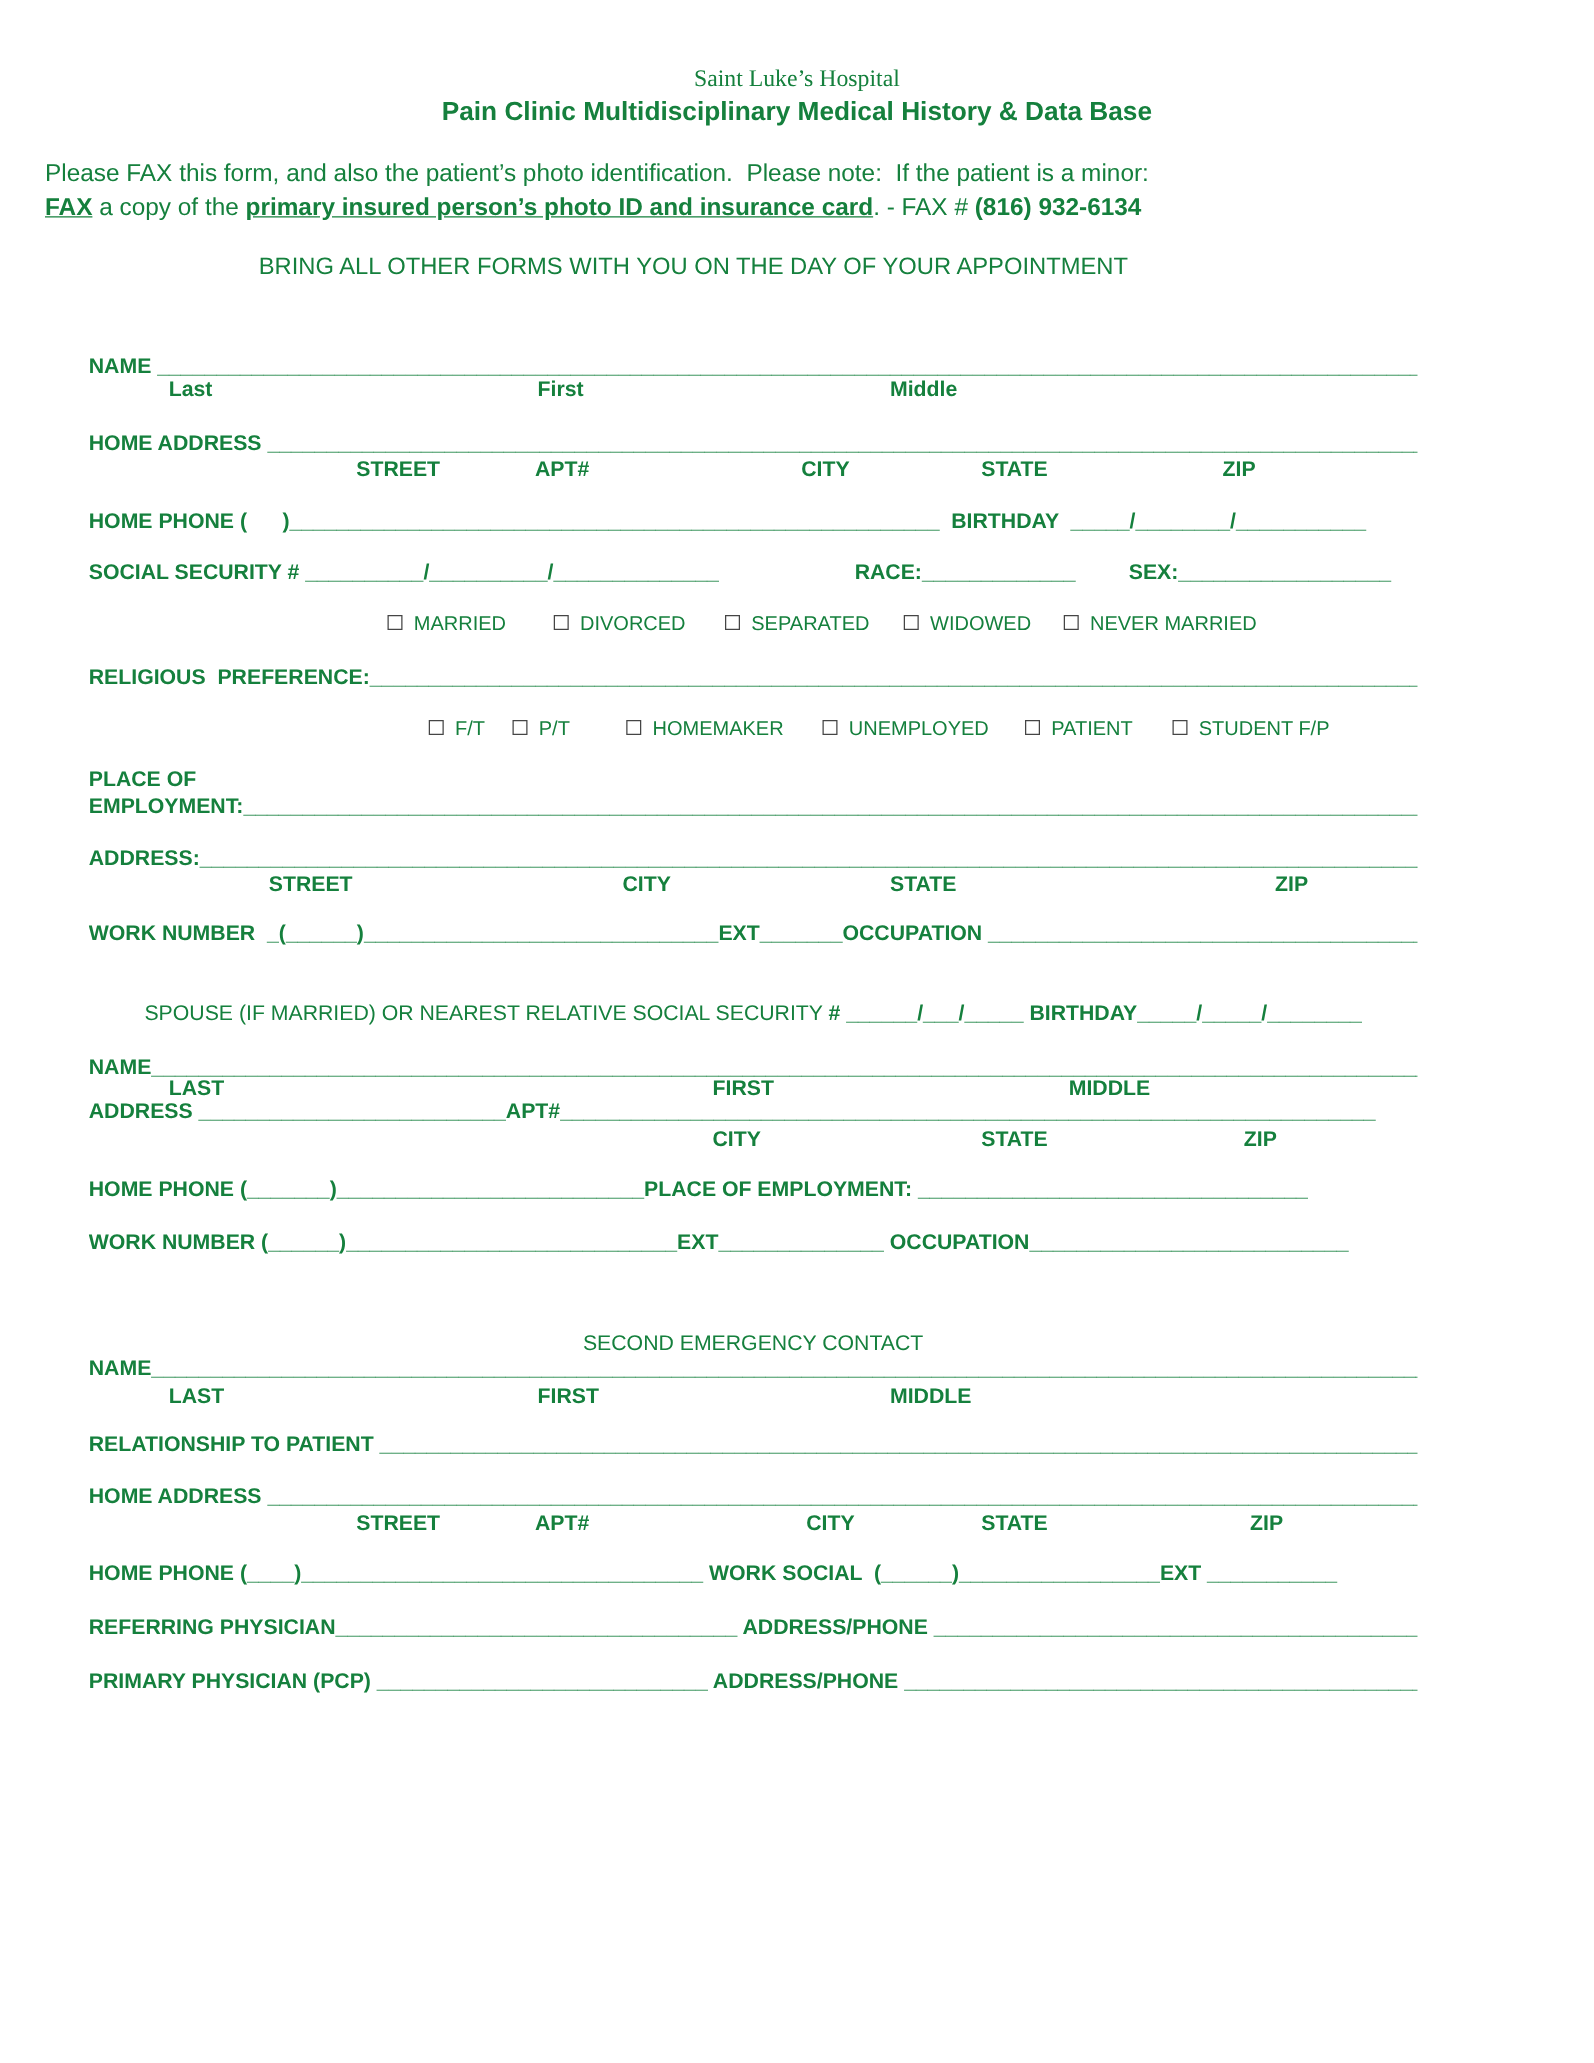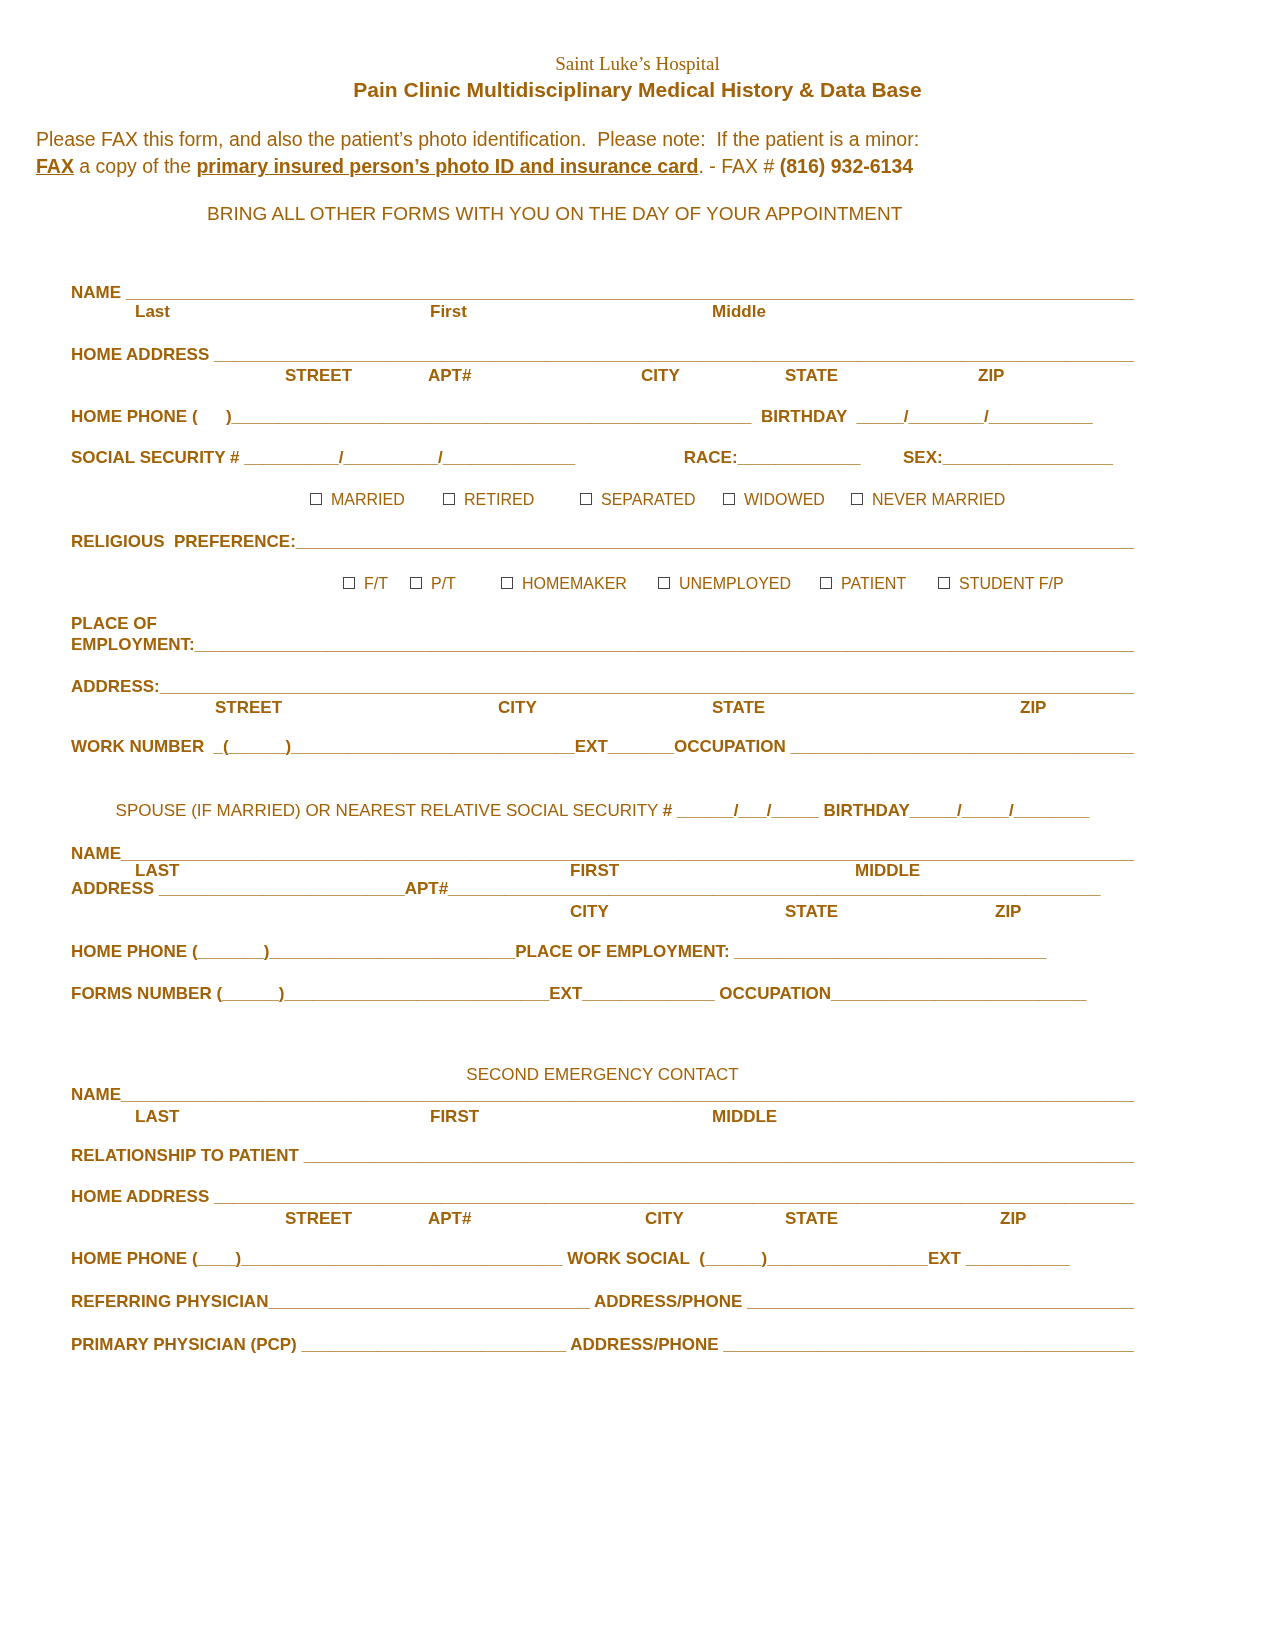--- a/index.html
+++ b/index.html
@@ -1,16 +1,16 @@
 <!DOCTYPE html>
 <html><head>
 <meta charset="utf-8">
 <style>
   html,body{margin:0;padding:0;background:#fff;}
-  .page{position:relative;width:1275px;height:1408px;background:#ffffff;color:#a16207;
+  .page{position:relative;width:1275px;height:1408px;background:#ffffff;color:#15803d;
         font-family:"Liberation Sans",sans-serif;overflow:hidden;}
   .center{position:absolute;left:0;width:100%;text-align:center;white-space:pre;}
   .serif{font-family:"Liberation Serif",serif;font-size:19px;}
   .title{font-weight:700;font-size:21px;}
   .para{position:absolute;left:36px;font-size:19.5px;white-space:pre;line-height:26px;}
   .bu{font-weight:700;text-decoration:underline;}
   .b{font-weight:700;}
   .row{position:absolute;left:71px;width:1063px;height:24px;line-height:24px;
        font-size:17px;font-weight:700;white-space:pre;overflow:hidden;}
   .row.reg{font-weight:400;text-align:center;}
@@ -50,21 +50,21 @@
     <span class="pos" style="left:907px">ZIP</span>
   </div>
 
   <div class="row" style="top:405px">HOME PHONE (      )_______________________________________________________  BIRTHDAY  _____/________/___________</div>
 
   <div class="row" style="top:446px">SOCIAL SECURITY # __________/__________/______________                       RACE:_____________         SEX:__________________</div>
 
   <div class="row" style="top:488px">
     
     <span class="opt" style="left:239px"><span class="cb"></span><span>MARRIED</span></span>
-    <span class="opt" style="left:372px"><span class="cb"></span><span>RETIRED</span></span>
+    <span class="opt" style="left:372px"><span class="cb"></span><span>DIVORCED</span></span>
     <span class="opt" style="left:509px"><span class="cb"></span><span>SEPARATED</span></span>
     <span class="opt" style="left:652px"><span class="cb"></span><span>WIDOWED</span></span>
     <span class="opt" style="left:780px"><span class="cb"></span><span>NEVER MARRIED</span></span>
   </div>
 
   <div class="row" style="top:530px">RELIGIOUS  PREFERENCE:______________________________________________________________________________________________</div>
 
   <div class="row" style="top:572px">
     
     <span class="opt" style="left:272px"><span class="cb"></span><span>F/T</span></span>
@@ -98,21 +98,21 @@
   </div>
 
   <div class="row" style="top:877px">ADDRESS __________________________APT#_____________________________________________________________________</div>
   <div class="row sub" style="top:901px">
     <span class="pos" style="left:499px">CITY</span>
     <span class="pos" style="left:714px">STATE</span>
     <span class="pos" style="left:924px">ZIP</span>
   </div>
 
   <div class="row" style="top:940px">HOME PHONE (_______)__________________________PLACE OF EMPLOYMENT: _________________________________</div>
-  <div class="row" style="top:982px">FORMS NUMBER (______)____________________________EXT______________ OCCUPATION___________________________</div>
+  <div class="row" style="top:982px">WORK NUMBER (______)____________________________EXT______________ OCCUPATION___________________________</div>
 
   <div class="row reg" style="top:1063px">SECOND EMERGENCY CONTACT</div>
   <div class="row" style="top:1083px">NAME___________________________________________________________________________________________________________________</div>
   <div class="row sub" style="top:1106px">
     <span class="pos" style="left:64px">LAST</span>
     <span class="pos" style="left:359px">FIRST</span>
     <span class="pos" style="left:641px">MIDDLE</span>
   </div>
 
   <div class="row" style="top:1144px">RELATIONSHIP TO PATIENT ______________________________________________________________________________________________</div>

